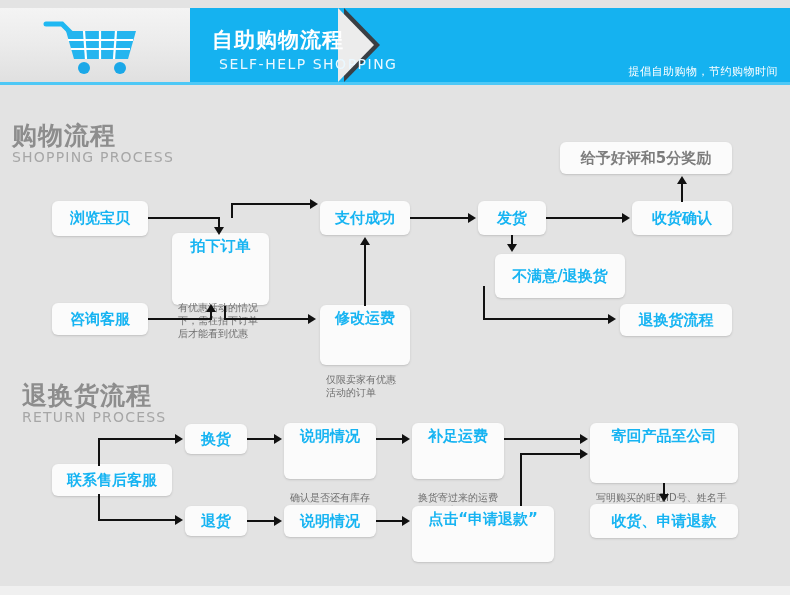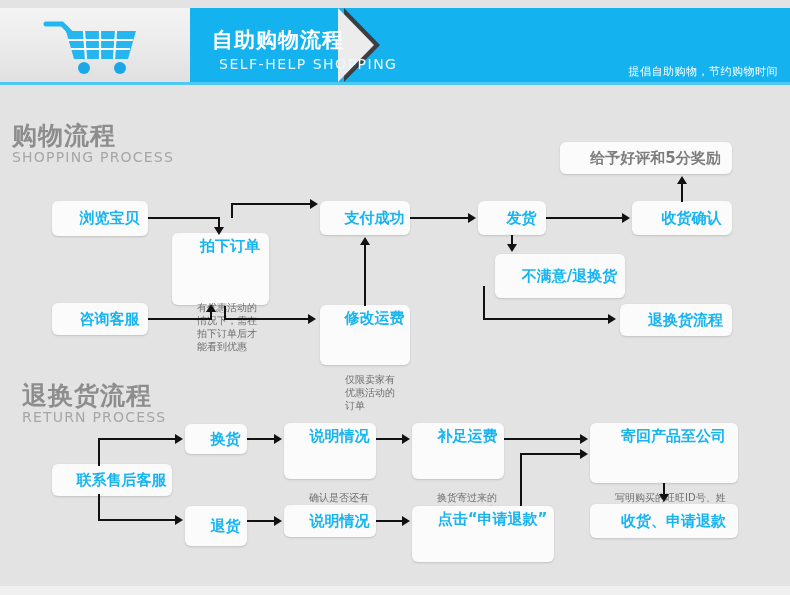--- a/index.html
+++ b/index.html
@@ -60,21 +60,21 @@
   .sec-cn{font-size:25px;color:#8d8d8d;font-weight:bold;line-height:28px;letter-spacing:1px;}
   .sec-en{font-size:14px;color:#a6a6a6;letter-spacing:1.2px;line-height:15px;}
 
   
   .node{
     position:absolute;
     background:#fbfbfb;
     border-radius:6px;
     box-shadow:0 1px 2px rgba(150,150,150,.45);
     box-sizing:border-box;
-    display:flex;flex-direction:column;justify-content:center;padding-left:19px;
+    display:flex;flex-direction:column;justify-content:center;
   }
   .node .ttl{
     color:#17b4f2;font-weight:bold;font-size:15px;
     text-align:center;white-space:nowrap;line-height:19px;
   }
   .node.gray .ttl{color:#7d7d7d;font-weight:bold;}
   .node.with-desc{justify-content:flex-start;padding-top:4px;gap:42px;}
   .node .desc{
     color:#6f6f6f;font-size:10px;line-height:13px;text-align:left;
     margin-top:3px;padding:0 6px;width:100%;box-sizing:border-box;
@@ -225,21 +225,21 @@
   <div class="node with-desc" style="left:412px;top:423px;width:92px;height:56px;">
     <div class="ttl">补足运费</div>
     <div class="desc">换货寄过来的运费需要买方承担</div>
   </div>
 
   <div class="node with-desc" style="left:590px;top:423px;width:148px;height:60px;">
     <div class="ttl">寄回产品至公司</div>
     <div class="desc">写明购买的旺旺ID号、姓名手机号码信息、产品故障描述</div>
   </div>
 
-  <div class="node" style="left:185px;top:506px;width:62px;height:40px;">
+  <div class="node" style="left:185px;top:506px;width:62px;height:30px;">
     <div class="ttl">退货</div>
   </div>
 
   <div class="node" style="left:284px;top:505px;width:92px;height:32px;">
     <div class="ttl">说明情况</div>
   </div>
 
   <div class="node with-desc" style="left:412px;top:506px;width:142px;height:56px;">
     <div class="ttl">点击“申请退款”</div>
   </div>

